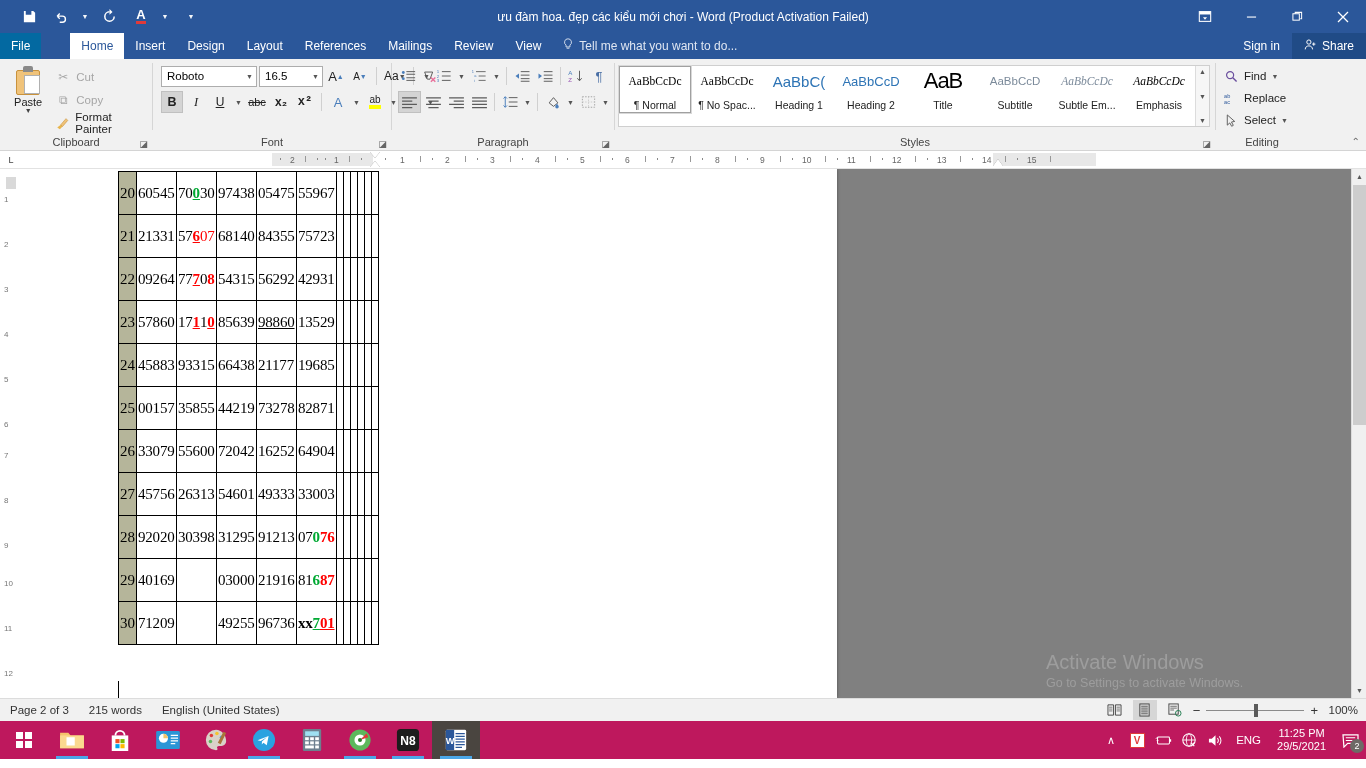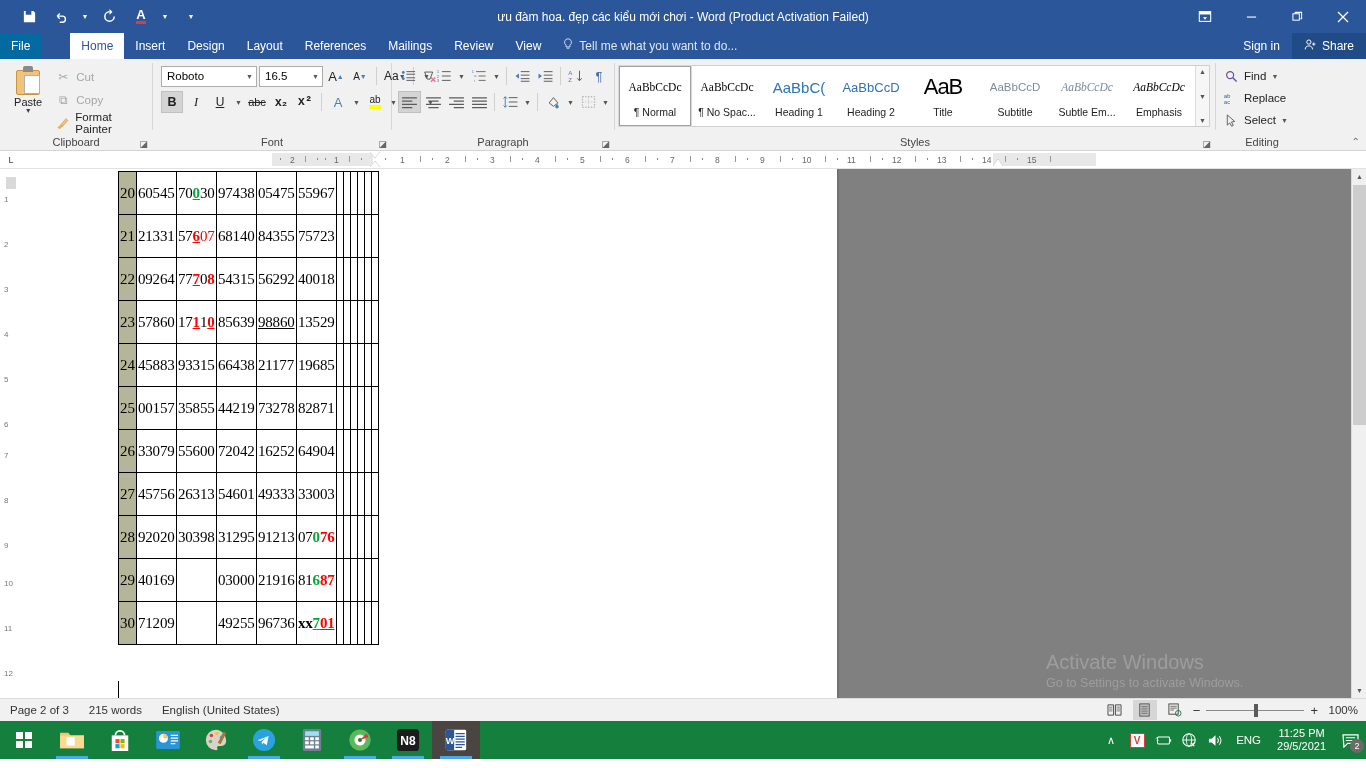--- a/index.html
+++ b/index.html
@@ -127,21 +127,21 @@
   .pg-row { display: flex; align-items: center; gap: 1px; height: 24px; }
 
   
   .stylesgroup { width: 600px; }
   .styles-gallery {
     display: flex; border: 1px solid #cfcfcf; background: #fff; height: 62px;
     margin-top: 1px;
   }
   .style-item {
     width: 72px; display: flex; flex-direction: column; align-items: center;
-    justify-content: center; border: 1px solid transparent; height: 60px;
+    justify-content: center; border: 1px solid transparent; height: 47px;
   }
   .style-item.selected { border: 1px solid #a0a0a0; background: #fff; outline: 1px solid #d8d8d8; }
   .style-preview {
     font-size: 12px; height: 32px; display: flex; align-items: center;
     justify-content: center; overflow: hidden; white-space: nowrap; width: 70px;
   }
   .style-name {
     font-size: 10.5px; color: #222; height: 18px; line-height: 18px;
     white-space: nowrap; overflow: hidden; width: 70px; text-align: center;
   }
@@ -261,21 +261,21 @@
     font-size: 12px; color: #333;
   }
   .view-btn.active { background: #d6d6d6; }
   .zoom-slider { display: flex; align-items: center; gap: 6px; }
   .zs-track { width: 98px; height: 1px; background: #8a8a8a; position: relative; }
   .zs-thumb { position: absolute; left: 48px; top: -6px; width: 4px; height: 13px; background: #5a5a5a; }
   .zoom-pct { width: 38px; text-align: right; padding-right: 4px; }
 
   
   .taskbar {
-    height: 38px; background: #15803d; display: flex; align-items: center;
+    height: 38px; background: #be185d; display: flex; align-items: center;
     position: relative;
   }
   .tb-start {
     width: 48px; height: 38px; display: flex; align-items: center; justify-content: center;
   }
   .win-logo { width: 16px; height: 16px; display: grid; grid-template-columns: 7px 7px; grid-template-rows: 7px 7px; gap: 2px; }
   .win-logo div { background: #fff; }
   .tb-app {
     width: 48px; height: 38px; display: flex; align-items: center; justify-content: center;
     position: relative;
@@ -833,21 +833,21 @@
               <td class="blank-col">&nbsp;</td>
               <td class="blank-col">&nbsp;</td>
               <td class="blank-col">&nbsp;</td>
             </tr>
             <tr>
               <td class="idx">22</td>
               <td class="num"><span>09264</span></td>
               <td class="num"><span>77</span><span class="r b u">7</span><span>0</span><span class="r b">8</span></td>
               <td class="num"><span>54315</span></td>
               <td class="num"><span>56292</span></td>
-              <td class="num"><span>40018</span></td>
+              <td class="num"><span>42931</span></td>
               <td class="blank-col">&nbsp;</td>
               <td class="blank-col">&nbsp;</td>
               <td class="blank-col">&nbsp;</td>
               <td class="blank-col">&nbsp;</td>
               <td class="blank-col">&nbsp;</td>
               <td class="blank-col">&nbsp;</td>
             </tr>
             <tr>
               <td class="idx">23</td>
               <td class="num"><span>57860</span></td>

